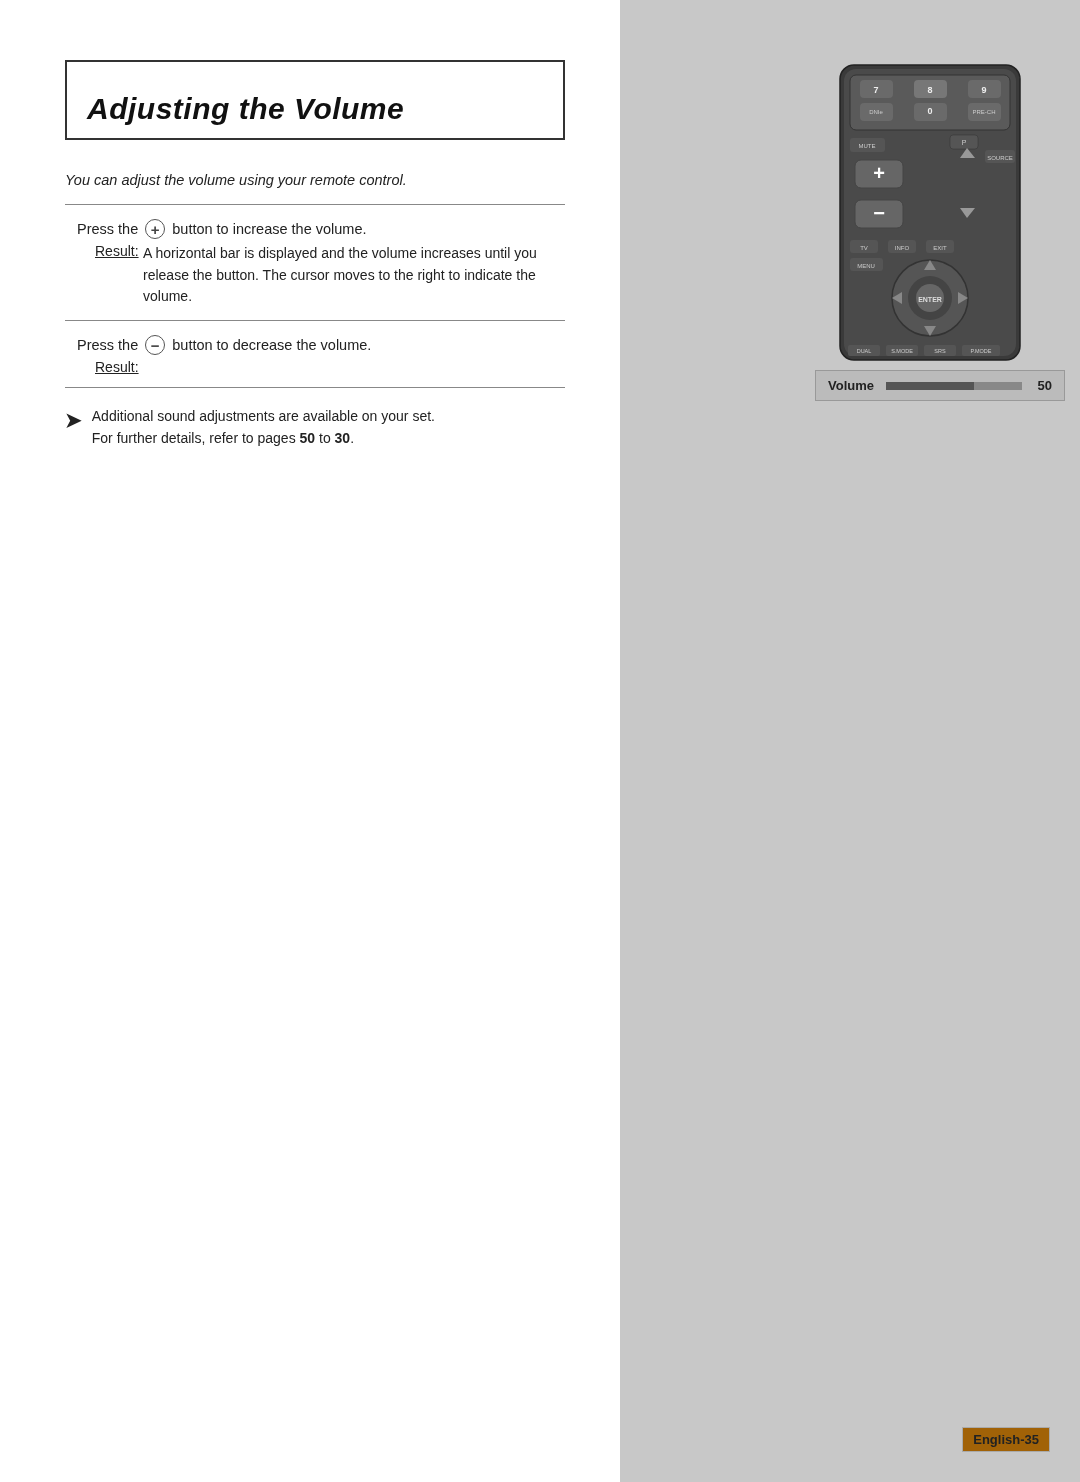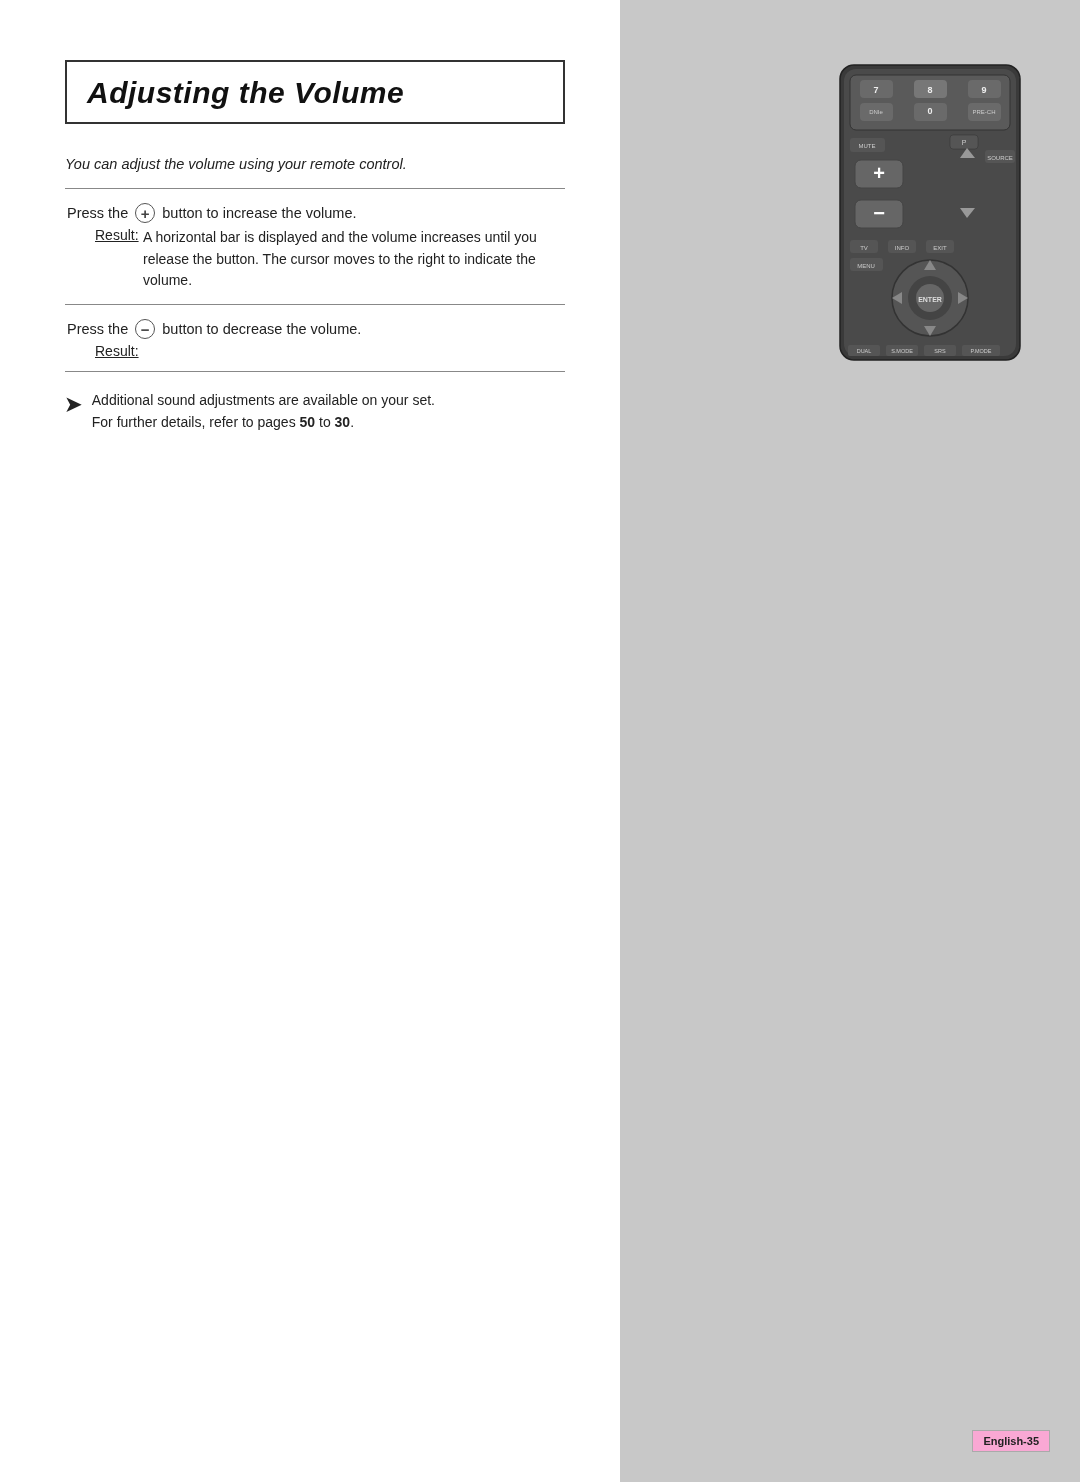--- a/index.html
+++ b/index.html
@@ -30,21 +30,21 @@
       right: 0;
       top: 0;
       width: 460px;
       height: 1482px;
       background: #c8c8c8;
     }
 
     
     .page-title-box {
       border: 2px solid #333;
-      padding: 14px 20px 12px 20px;
+      padding: 30px 20px 12px 20px;
       margin-bottom: 32px;
     }
 
     .page-title {
       font-size: 30px;
       font-weight: 900;
       color: #111;
       font-style: italic;
       letter-spacing: 0.5px;
     }
@@ -62,21 +62,21 @@
       border-top: 1px solid #888;
       margin: 12px 0;
     }
 
     .section {
       margin-bottom: 4px;
     }
 
     .press-line {
       font-size: 14.5px;
-      margin: 14px 0 4px 2px;
+      margin: 14px 0 4px 12px;
       display: flex;
       align-items: center;
       gap: 5px;
     }
 
     .result-block {
       display: flex;
       margin: 4px 0 6px 30px;
       font-size: 14px;
       gap: 3px;
@@ -181,23 +181,23 @@
       font-weight: bold;
       min-width: 20px;
       text-align: right;
     }
 
     
     .page-number {
       position: absolute;
       bottom: 30px;
       right: 30px;
-      font-size: 11px;
-      font-weight: bold;
-      background: #f9a8d4;
+      font-size: 13px;
+      font-weight: bold;
+      background: #a16207;
       padding: 4px 10px;
       border: 1px solid #aaa;
       margin-left: 36px;
     }
   </style>
 </head>
 <body>
 
 <div class="main-content">
 
@@ -314,16 +314,23 @@
       <text x="34" y="293" text-anchor="middle" fill="#ccc" font-size="5.5">DUAL</text>
       <rect x="56" y="285" width="32" height="11" rx="2" fill="#555"></rect>
       <text x="72" y="293" text-anchor="middle" fill="#ccc" font-size="5.5">S.MODE</text>
       <rect x="94" y="285" width="32" height="11" rx="2" fill="#555"></rect>
       <text x="110" y="293" text-anchor="middle" fill="#ccc" font-size="5.5">SRS</text>
       <rect x="132" y="285" width="38" height="11" rx="2" fill="#555"></rect>
       <text x="151" y="293" text-anchor="middle" fill="#ccc" font-size="5.5">P.MODE</text>
     </svg>
   </div>
 
+  <div class="volume-bar-box">
+    <span class="volume-label">Volume</span>
+    <div class="volume-bar-track">
+      <div class="volume-bar-fill"></div>
+    </div>
+    <span class="volume-number">50</span>
+  </div>
 
   <div class="page-number">English-35</div>
 
 </div>
 
 </body></html>

